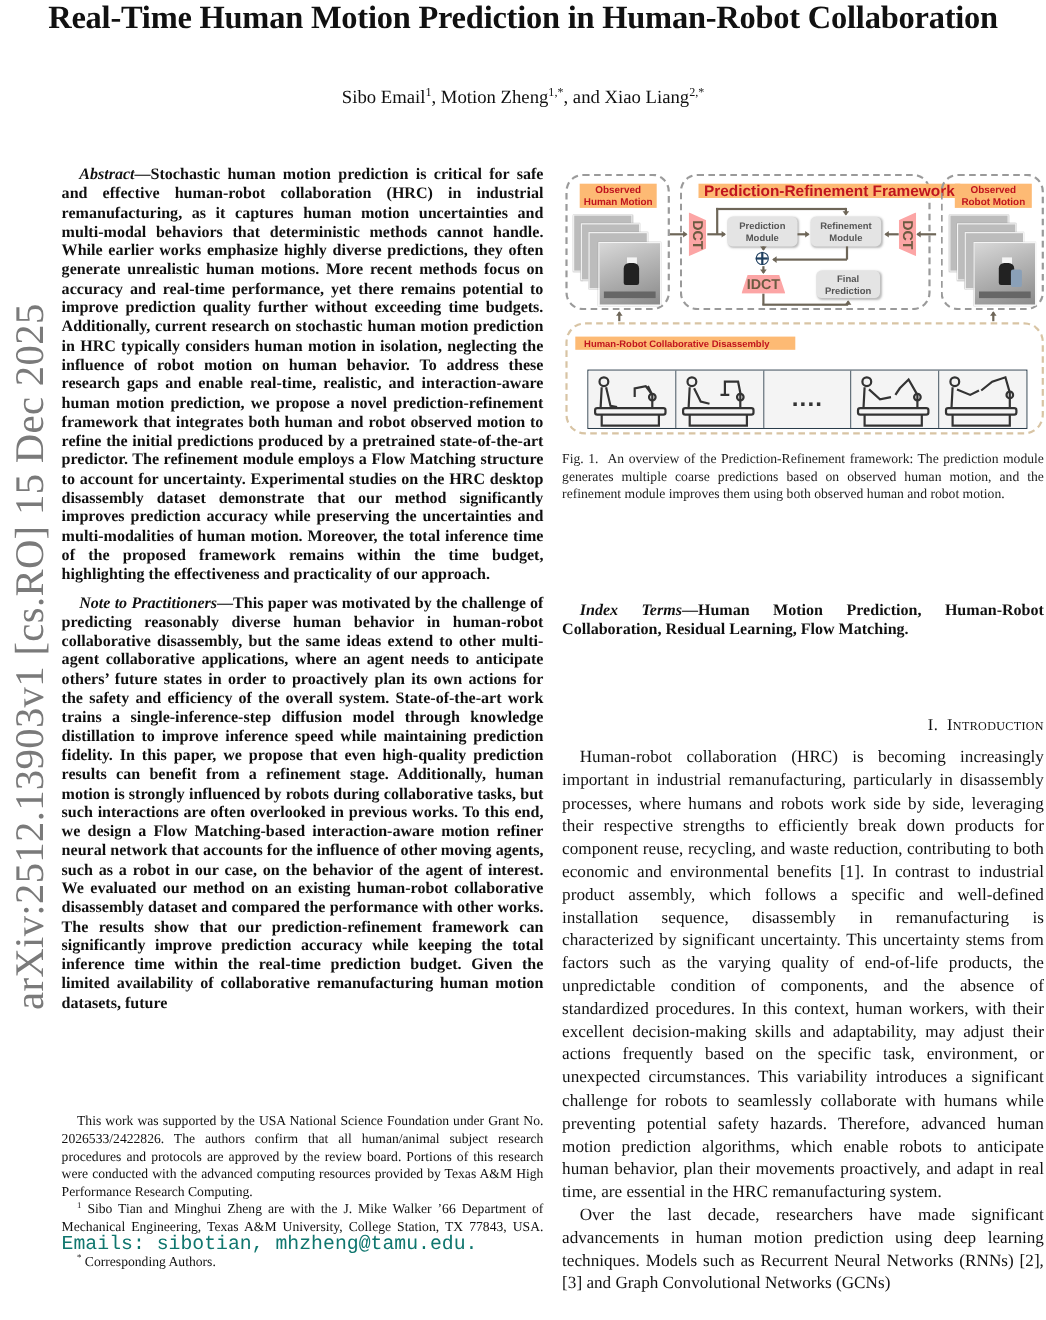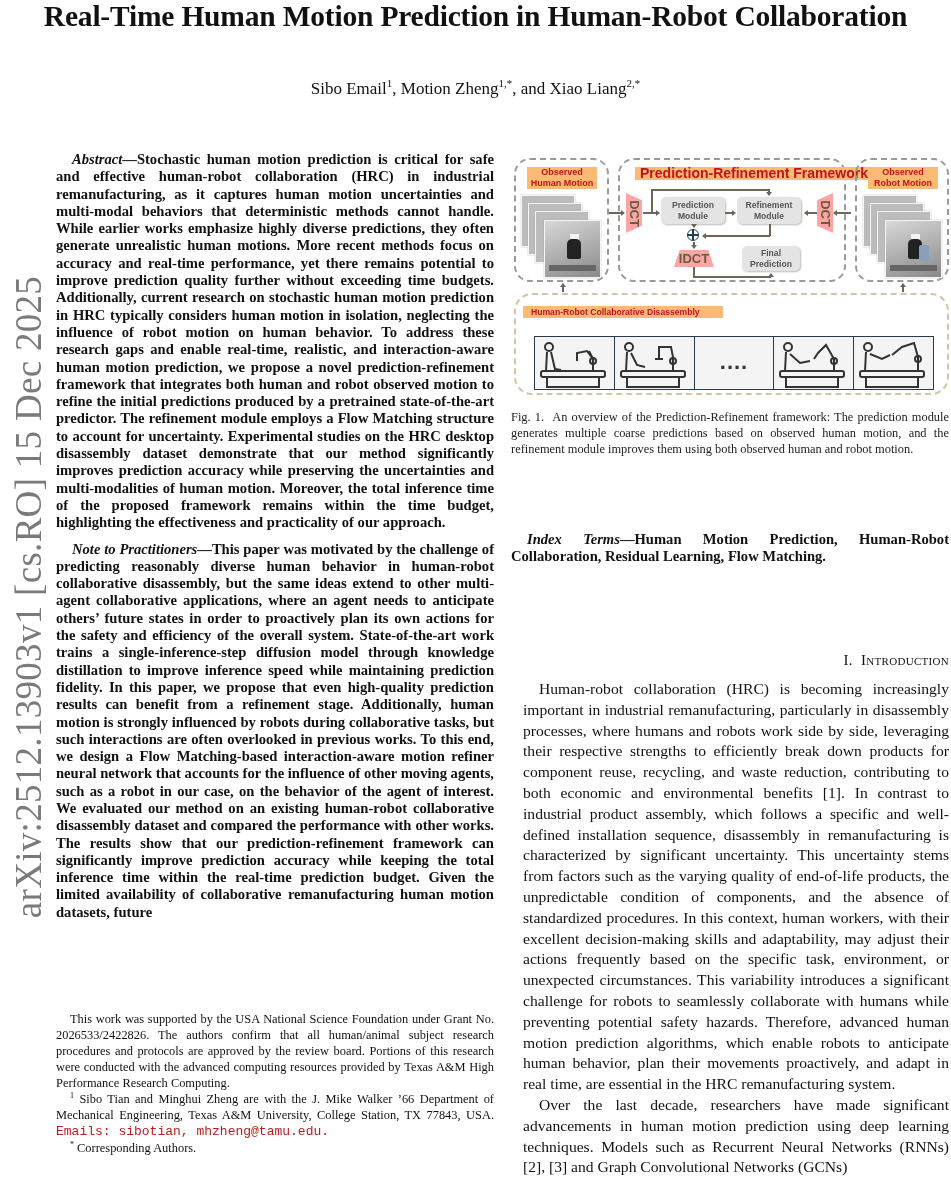--- a/index.html
+++ b/index.html
@@ -17,21 +17,21 @@
     white-space: nowrap; font-size: 37px; color: #7a7a7a; font-family: "Liberation Serif", serif; letter-spacing: 0.3px; }
 
   .col-left { position: absolute; left: 56px; top: 151px; width: 438px; }
 
   .bold-para { font-weight: bold; font-size: 14.6px; line-height: 17.3px; text-align: justify; text-indent: 16px; hyphens: none; }
   .bold-para .it { font-style: italic; }
   .mt { margin-top: 9px; }
 
   .footnotes { position: absolute; left: 56px; top: 1011px; width: 438px; font-size: 12.4px; line-height: 16px; text-align: justify; }
   .footnotes p { text-indent: 14px; }
-  .footnotes .mono { font-family: "Liberation Mono", monospace; font-size: 13px; color: #b91c1c; }
+  .footnotes .mono { font-family: "Liberation Mono", monospace; font-size: 18px; color: #0f766e; }
   .footnotes sup { font-size: 8px; vertical-align: super; line-height: 0; }
 
   
   .figure { position: absolute; left: 511px; top: 153px; width: 440px; height: 244px; }
   .dash-box { position: absolute; border: 2px dashed #9a9a9a; border-radius: 16px; }
   .dash-box.tan { border-color: #d8c4a4; }
   .fig-label { position: absolute; color: #c0141e; font-family: "Liberation Sans", sans-serif; font-weight: bold; text-align: center; font-size: 9px; line-height: 11px; background: #fdba74; }
   .frame-stack { position: absolute; }
   .frame { position: absolute; width: 54px; height: 52px; background: #bcbcbc; border: 1.5px solid #f5f5f5; box-shadow: 0 0 1px #999; }
   .frame.front { background: linear-gradient(160deg,#d8d8d8 0%,#b4b4b4 45%,#8a8a8a 100%); }
@@ -63,21 +63,21 @@
   .scene svg { position: absolute; left: 0; top: 0; }
 
   .caption { position: absolute; left: 511px; top: 409px; width: 438px; font-size: 12.4px; line-height: 16px; text-align: justify; color: #222; }
   .right-bold { position: absolute; left: 511px; top: 519px; width: 438px; }
   .right-bold .bold-para.noindent { text-indent: 0; }
 
   .section-head { position: absolute; left: 511px; top: 652px; width: 438px; text-align: right; font-size: 15px; letter-spacing: 0.3px; }
   .section-head .sc { font-variant: small-caps; }
 
   .intro { position: absolute; left: 511px; top: 679px; width: 438px; font-size: 15.6px; line-height: 20.8px; text-align: justify; }
-  .intro p { text-indent: 16px; margin-left: 12px; }
+  .intro p { text-indent: 16px; }
 </style>
 </head>
 <body>
 
 <div class="title">
   <div>Real-Time Human Motion Prediction in Human-Robot Collaboration</div>
 </div>
 <div class="authors">
   <span>Sibo Email</span><sup>1</sup><span>, </span><span>Motion Zheng</span><sup>1,*</sup><span>, and </span><span>Xiao Liang</span><sup>2,*</sup>
 </div>
@@ -237,21 +237,21 @@
             <circle cx="64" cy="22" r="3"></circle>
         </g>
       </svg>
     </div>
   </div>
 </div>
 
 <p class="caption"><span>Fig. 1.</span>&nbsp;&nbsp;<span>An overview of the Prediction-Refinement framework: The prediction module generates multiple coarse predictions based on observed human motion, and the refinement module improves them using both observed human and robot motion.</span></p>
 
 <div class="right-bold">
-  <p class="bold-para mt" style="margin-top:12px;"><span class="it">Index Terms</span><span>—</span><span>Human Motion Prediction, Human-Robot Collaboration, Residual Learning, Flow Matching.</span></p>
+  <p class="bold-para mt" style="margin-top:28px;"><span class="it">Index Terms</span><span>—</span><span>Human Motion Prediction, Human-Robot Collaboration, Residual Learning, Flow Matching.</span></p>
 </div>
 
 <div class="section-head">
   <span>I.</span>&nbsp;&nbsp;<span class="sc">Introduction</span>
 </div>
 
 <div class="intro">
   <p>Human-robot collaboration (HRC) is becoming increasingly important in industrial remanufacturing, particularly in disassembly processes, where humans and robots work side by side, leveraging their respective strengths to efficiently break down products for component reuse, recycling, and waste reduction, contributing to both economic and environmental benefits [1]. In contrast to industrial product assembly, which follows a specific and well-defined installation sequence, disassembly in remanufacturing is characterized by significant uncertainty. This uncertainty stems from factors such as the varying quality of end-of-life products, the unpredictable condition of components, and the absence of standardized procedures. In this context, human workers, with their excellent decision-making skills and adaptability, may adjust their actions frequently based on the specific task, environment, or unexpected circumstances. This variability introduces a significant challenge for robots to seamlessly collaborate with humans while preventing potential safety hazards. Therefore, advanced human motion prediction algorithms, which enable robots to anticipate human behavior, plan their movements proactively, and adapt in real time, are essential in the HRC remanufacturing system.</p>
   <p>Over the last decade, researchers have made significant advancements in human motion prediction using deep learning techniques. Models such as Recurrent Neural Networks (RNNs) [2], [3] and Graph Convolutional Networks (GCNs)</p>
 </div>

